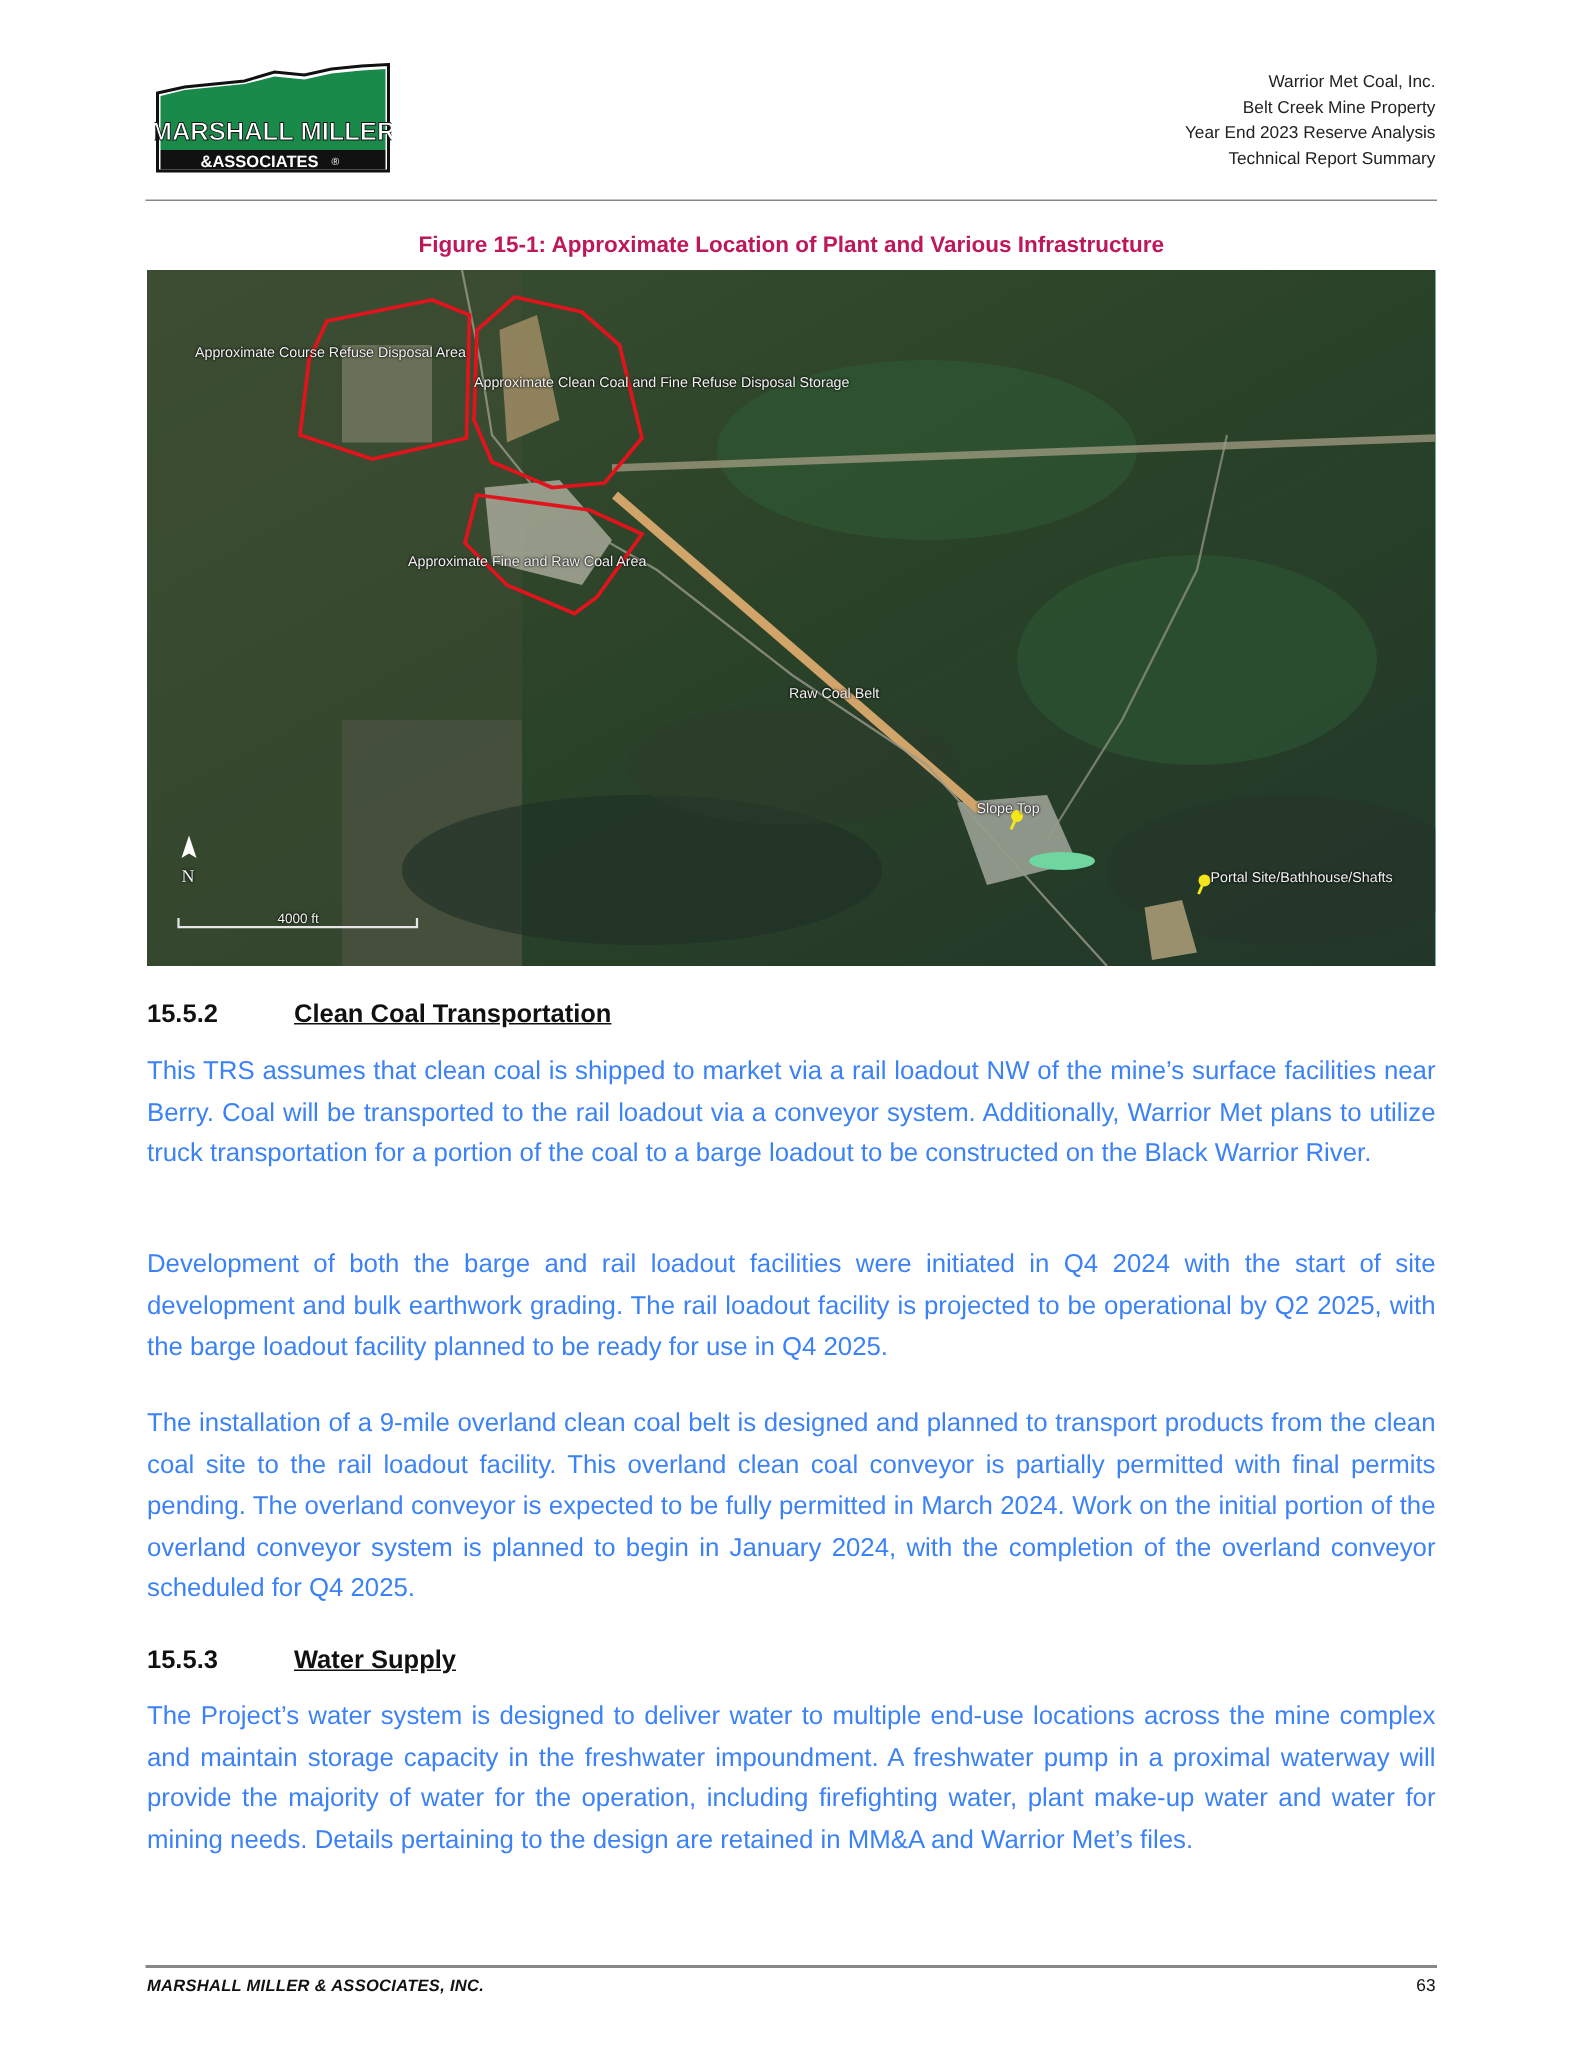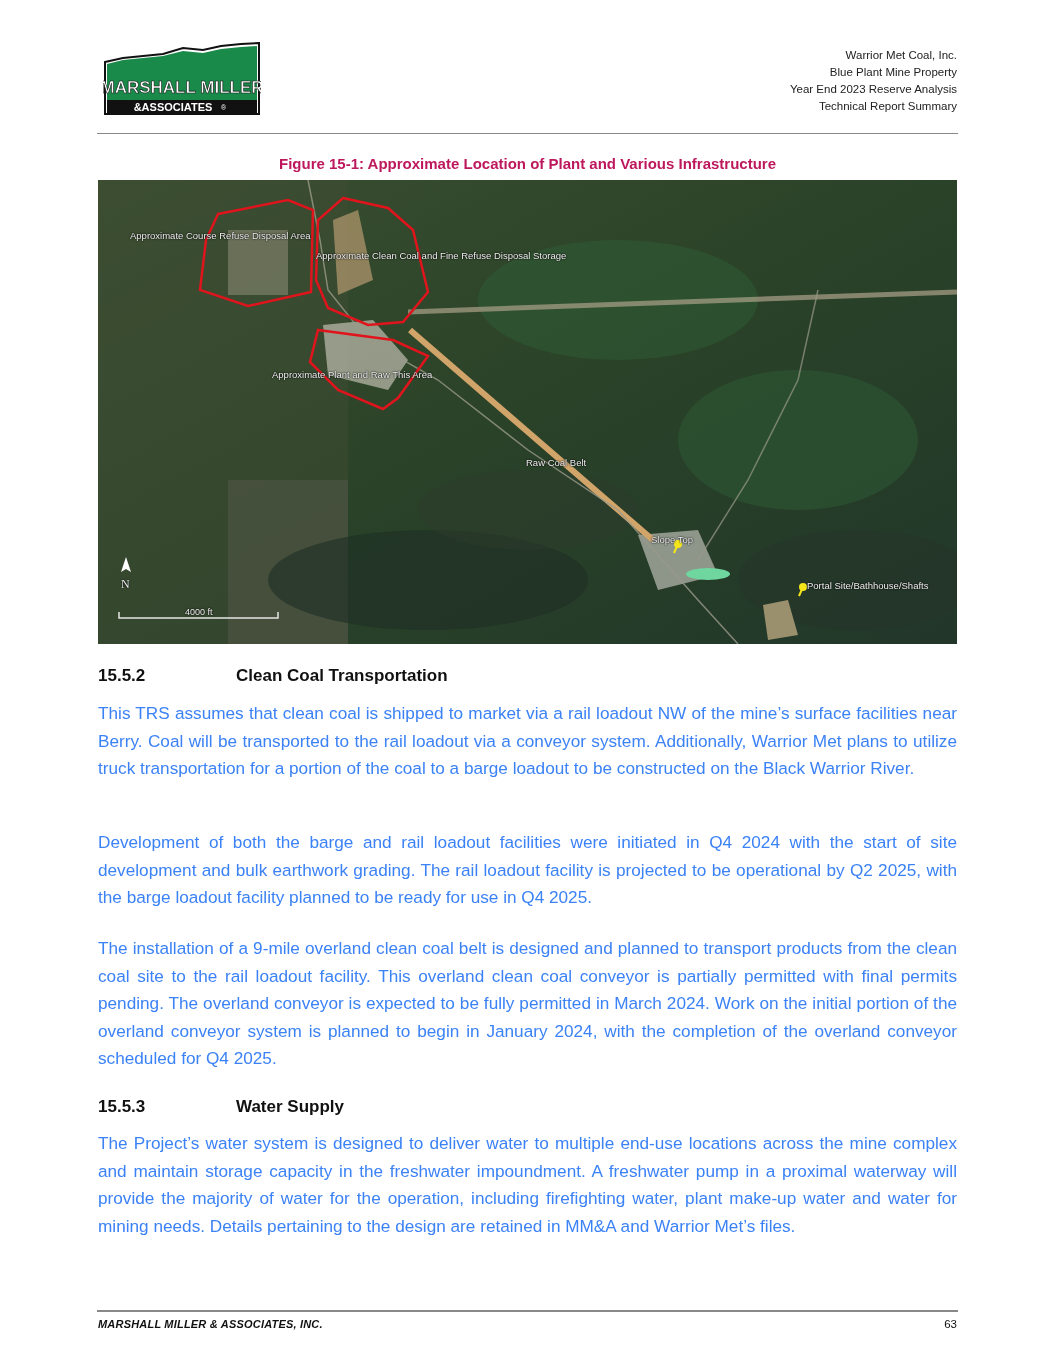--- a/index.html
+++ b/index.html
@@ -6,21 +6,21 @@
   body{width:1055px;height:1365px;position:relative;overflow:hidden;font-family:"Liberation Sans",sans-serif;color:#111;}
   .logo{position:absolute;left:103px;top:42px;width:158px;height:74px;}
   .hdr-right{position:absolute;right:98px;top:47px;text-align:right;font-size:11.5px;line-height:17px;color:#222;}
   .hdr-rule{position:absolute;left:97px;top:133px;width:861px;height:1px;background:#888;}
   .fig-caption{position:absolute;left:0;width:1055px;top:155px;text-align:center;font-weight:bold;font-size:15px;color:#be185d;}
   .map{position:absolute;left:98px;top:180px;width:859px;height:464px;overflow:hidden;background:#0f766e;}
   .map svg{display:block;}
   .map-label{position:absolute;color:#f2f2f2;font-size:9.5px;text-shadow:0 0 2px #000,0 0 1px #000;white-space:nowrap;}
   .section-h{position:absolute;left:98px;font-weight:bold;font-size:17px;}
   .section-h .num{display:inline-block;width:98px;}
-  .section-h .title{margin-left:40px;}
+  .section-h .title{text-decoration:underline;}
   .para{position:absolute;left:98px;width:859px;font-size:17.2px;line-height:27.5px;text-align:justify;color:#3b82f6;}
   .ftr-rule{position:absolute;left:97px;top:1310px;width:861px;height:2px;background:#888;}
   .ftr-left{position:absolute;left:98px;top:1318px;font-size:11px;font-style:italic;font-weight:bold;letter-spacing:.2px;}
   .ftr-right{position:absolute;right:98px;top:1318px;font-size:11.5px;}
 </style>
 </head>
 <body>
 
 <div class="logo">
   <svg width="158" height="74" viewBox="0 0 158 74">
@@ -28,21 +28,21 @@
     <polygon points="4,22 20,18 40,16 60,14 80,9 100,11 118,7 138,5 154,4 154,58 4,58" fill="#1a8a4a"></polygon>
     <rect x="4" y="58" width="150" height="13" fill="#111"></rect>
     <text x="79" y="51" text-anchor="middle" font-family="Liberation Sans, sans-serif" font-weight="bold" font-size="17" fill="#fff" stroke="#111" stroke-width="0.6">MARSHALL MILLER</text>
     <text x="70" y="69" text-anchor="middle" font-family="Liberation Sans, sans-serif" font-weight="bold" font-size="11" fill="#fff">&amp;ASSOCIATES</text>
     <text x="118" y="68" font-family="Liberation Sans, sans-serif" font-size="7" fill="#fff">®</text>
   </svg>
 </div>
 
 <div class="hdr-right">
   <div>Warrior Met Coal, Inc.</div>
-  <div>Blue Plant Mine Property</div>
+  <div>Belt Creek Mine Property</div>
   <div>Year End 2023 Reserve Analysis</div>
   <div>Technical Report Summary</div>
 </div>
 <div class="hdr-rule"></div>
 
 <div class="fig-caption">Figure 15-1:  Approximate Location of Plant and Various Infrastructure</div>
 
 <div class="map">
   <svg width="859" height="464" viewBox="0 0 859 464">
     <defs>
@@ -88,21 +88,21 @@
       <circle cx="705" cy="407" r="4" fill="#f4e61a"></circle>
         <line x1="705" y1="407" x2="701" y2="416" stroke="#f4e61a" stroke-width="2"></line>
     </g>
 
     <polygon points="28,377 23,392 28,389 33,392" fill="#fff"></polygon>
 
     <polyline points="21,432 21,438 180,438 180,432" fill="none" stroke="#e6e6e6" stroke-width="1.5"></polyline>
   </svg>
   <div class="map-label" style="left:32px;top:50px;">Approximate Course Refuse Disposal Area</div>
   <div class="map-label" style="left:218px;top:70px;">Approximate Clean Coal and Fine Refuse Disposal Storage</div>
-  <div class="map-label" style="left:174px;top:189px;">Approximate Plant and Raw This Area</div>
+  <div class="map-label" style="left:174px;top:189px;">Approximate Fine and Raw Coal Area</div>
   <div class="map-label" style="left:428px;top:277px;">Raw Coal Belt</div>
   <div class="map-label" style="left:553px;top:354px;">Slope Top</div>
   <div class="map-label" style="left:709px;top:400px;">Portal Site/Bathhouse/Shafts</div>
   <div class="map-label" style="left:23px;top:397px;font-family:'Liberation Serif',serif;font-size:12px;">N</div>
   <div class="map-label" style="left:87px;top:427px;font-size:9px;">4000 ft</div>
 </div>
 
 <div class="section-h" style="top:666px;">
   <span class="num">15.5.2</span><span class="title">Clean Coal Transportation</span>
 </div>

